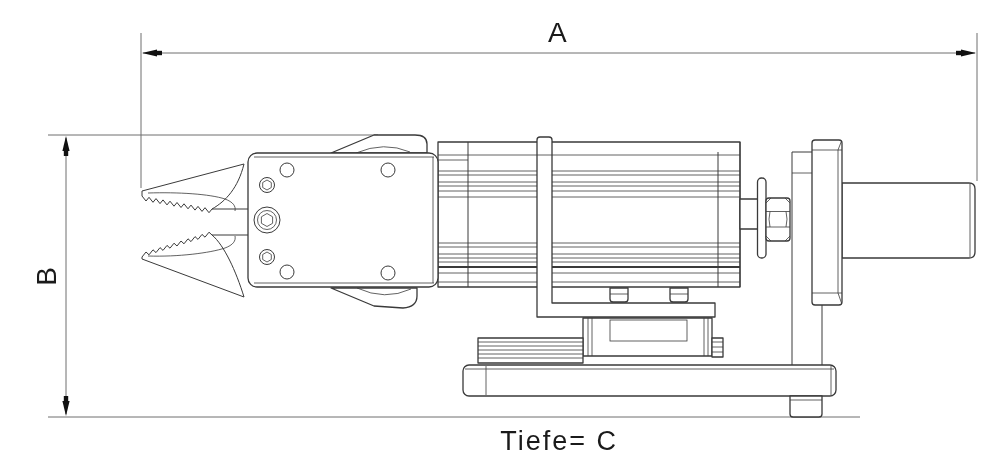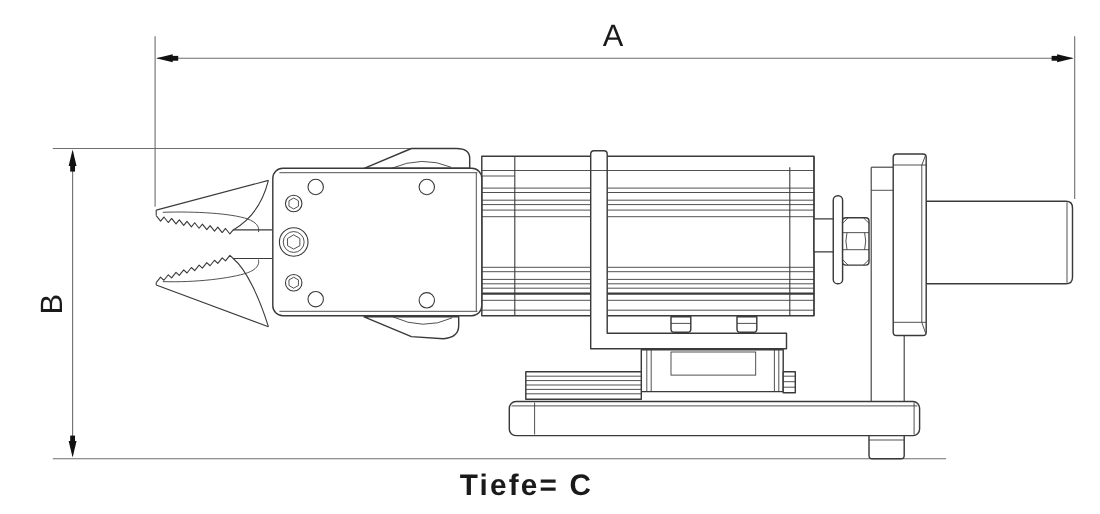--- a/index.html
+++ b/index.html
@@ -15,21 +15,21 @@
   
   .o{fill:#ffffff;stroke:var(--drawing-line);stroke-width:1.3;stroke-linejoin:round;}
   .l{fill:none;stroke:var(--drawing-line);stroke-width:1;stroke-linejoin:round;}
   .t{fill:none;stroke:var(--drawing-line);stroke-width:0.8;}
   .tk{fill:none;stroke:var(--drawing-line);stroke-width:2;}
   .d{fill:none;stroke:var(--dimension-line);stroke-width:1;}
   .ar{fill:#111111;stroke:none;}
   .dim-label{position:absolute;color:var(--label-text);font-size:28px;line-height:1;
              letter-spacing:1px;white-space:pre;}
   .label-b{transform:rotate(-90deg);transform-origin:center center;}
-  .label-c{font-size:27px;letter-spacing:2px;text-align:left;width:200px;font-weight:bold;}
+  .label-c{font-size:27px;letter-spacing:2px;text-align:right;width:200px;}
 </style>
 </head>
 <body>
 
 <div class="canvas">
 
   <svg width="1000" height="467" viewBox="0 0 1000 467">
 
     <g>
       <line class="d" x1="48" y1="135" x2="378" y2="135"></line>

